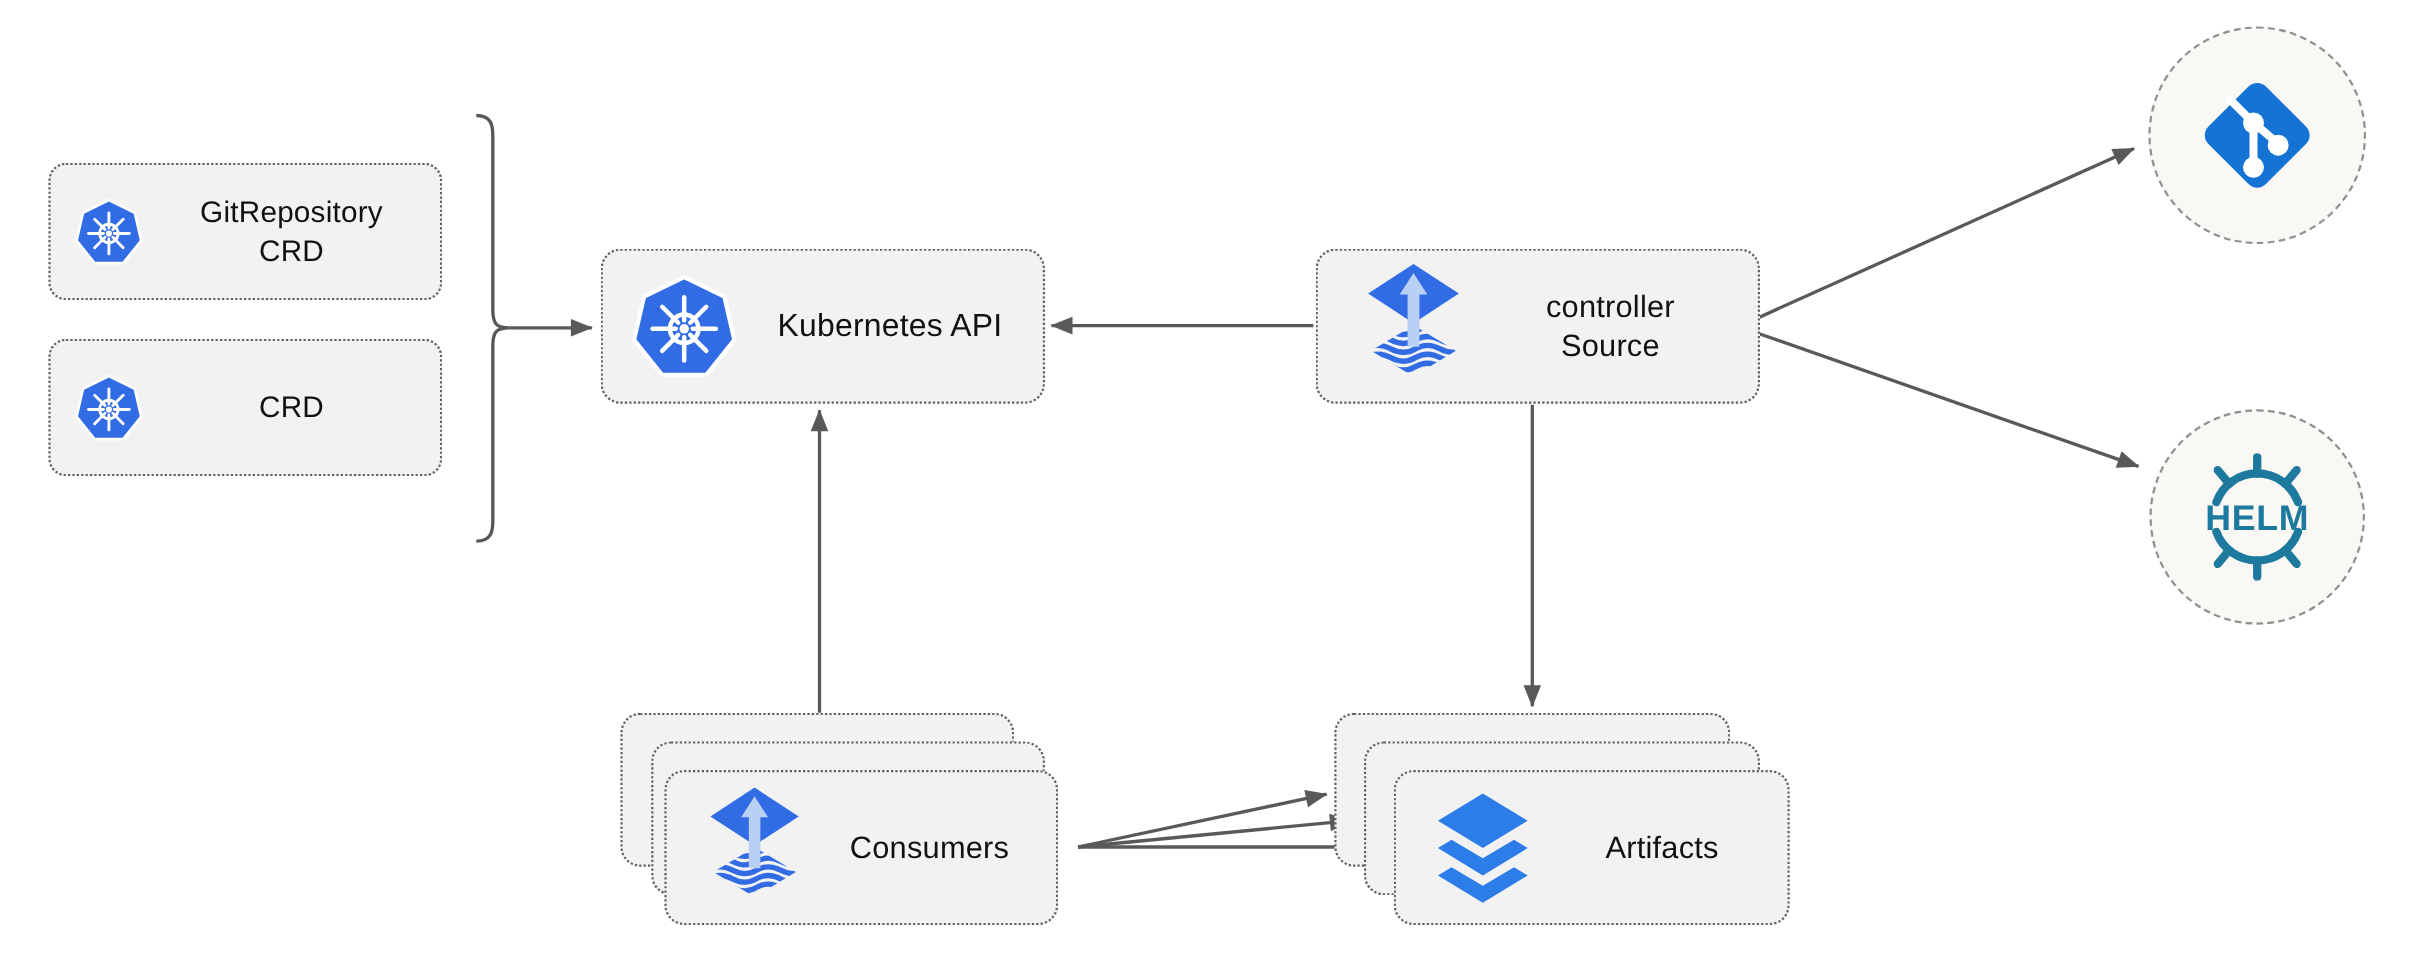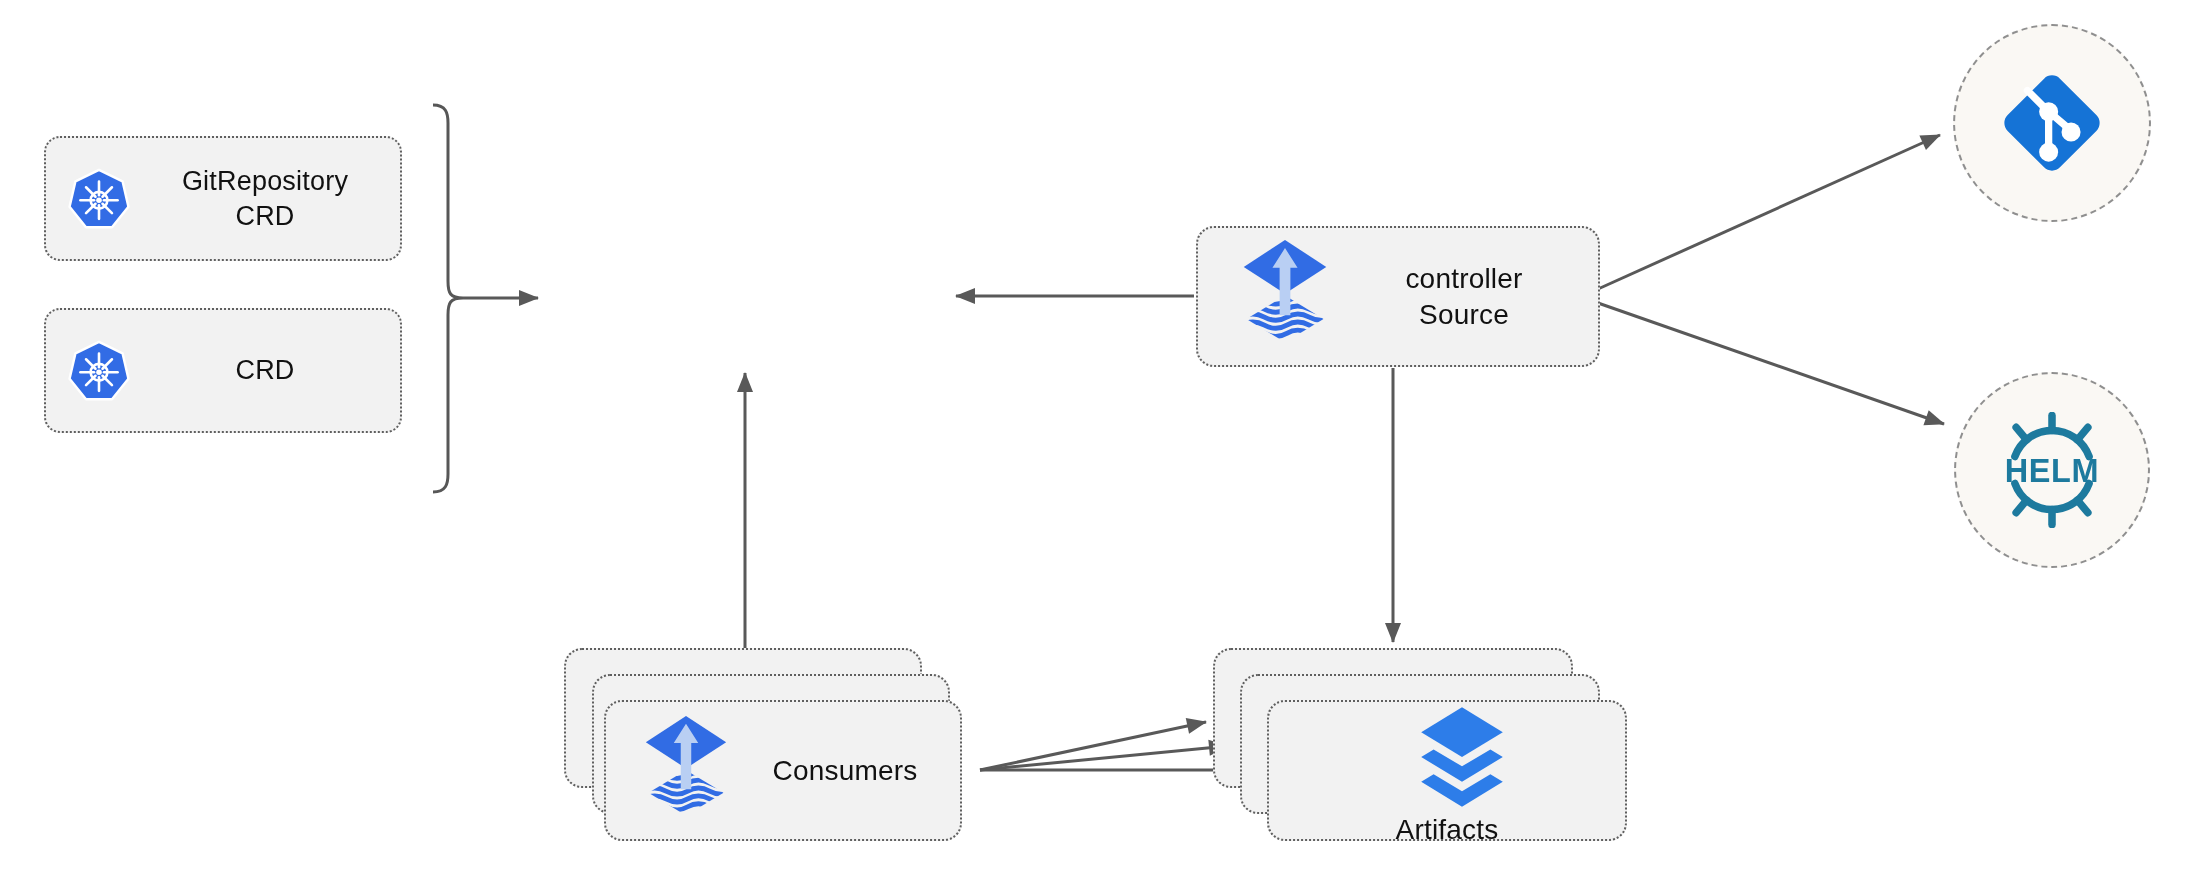--- a/index.html
+++ b/index.html
@@ -147,39 +147,47 @@
     <line x1="1194" y1="296" x2="956" y2="296" stroke="#595959" stroke-width="3" marker-end="url(#arrowhead)"></line>
     <line x1="745" y1="648" x2="745" y2="373" stroke="#595959" stroke-width="3" marker-end="url(#arrowhead)"></line>
     <line x1="1393" y1="368" x2="1393" y2="642" stroke="#595959" stroke-width="3" marker-end="url(#arrowhead)"></line>
     <line x1="980" y1="770" x2="1206" y2="722" stroke="#595959" stroke-width="3" marker-end="url(#arrowhead)"></line>
     <line x1="980" y1="770" x2="1228" y2="746" stroke="#595959" stroke-width="3" marker-end="url(#arrowhead)"></line>
     <line x1="980" y1="770" x2="1258" y2="770" stroke="#595959" stroke-width="3" marker-end="url(#arrowhead)"></line>
     <line x1="1598" y1="289" x2="1940" y2="135" stroke="#595959" stroke-width="3" marker-end="url(#arrowhead)"></line>
     <line x1="1598" y1="303" x2="1944" y2="424" stroke="#595959" stroke-width="3" marker-end="url(#arrowhead)"></line>
   </svg>
 
-  <div class="node crd-box" style="left:44px; top:136px; width:358px; height:125px;justify-content:center;">
+  <div class="node crd-box" style="left:44px; top:148px; width:358px; height:125px;justify-content:center;">
     <svg class="nicon" style="width:62px; height:62px; margin-left:22px;">
         <use href="#sym-k8s"></use>
       </svg>
     <div class="label">
       <div>GitRepository</div>
       <div>CRD</div>
     </div>
   </div>
 
   <div class="node crd-box" style="left:44px; top:308px; width:358px; height:125px;">
     <svg class="nicon" style="width:62px; height:62px; margin-left:22px;">
         <use href="#sym-k8s"></use>
       </svg>
     <div class="label">
       <div>CRD</div>
     </div>
   </div>
 
+  <div class="node" style="left:546px; top:226px; width:404px; height:141px;">
+    <svg class="nicon" style="width:96px; height:96px; margin-left:26px;">
+        <use href="#sym-k8s"></use>
+      </svg>
+    <div class="label" style="font-size:29px;">
+      <div>Kubernetes API</div>
+    </div>
+  </div>
 
   <div class="node" style="left:1196px; top:226px; width:404px; height:141px;">
     <svg class="nicon" style="width:90px; height:113px; margin-left:42px;">
         <use href="#sym-flux"></use>
       </svg>
     <div class="label">
       <div>controller</div>
       <div>Source</div>
     </div>
   </div>
@@ -190,21 +198,21 @@
     <svg class="nicon" style="width:88px; height:110px; margin-left:36px;">
         <use href="#sym-flux"></use>
       </svg>
     <div class="label">
       <div>Consumers</div>
     </div>
   </div>
 
   <div class="stack-back" style="left:1213px; top:648px; width:360px; height:140px;"></div>
   <div class="stack-back" style="left:1240px; top:674px; width:360px; height:140px;"></div>
-  <div class="node" style="left:1267px; top:700px; width:360px; height:141px;flex-direction:column;">
+  <div class="node" style="left:1267px; top:700px; width:360px; height:141px;">
     <svg class="nicon" style="width:98px; height:110px; margin-left:30px;">
         <use href="#sym-layers"></use>
       </svg>
     <div class="label">
       <div>Artifacts</div>
     </div>
   </div>
 
   <div class="ext-circle" style="left:1953px; top:24px; width:198px; height:198px;">
     <svg style="width:112px; height:112px;">

